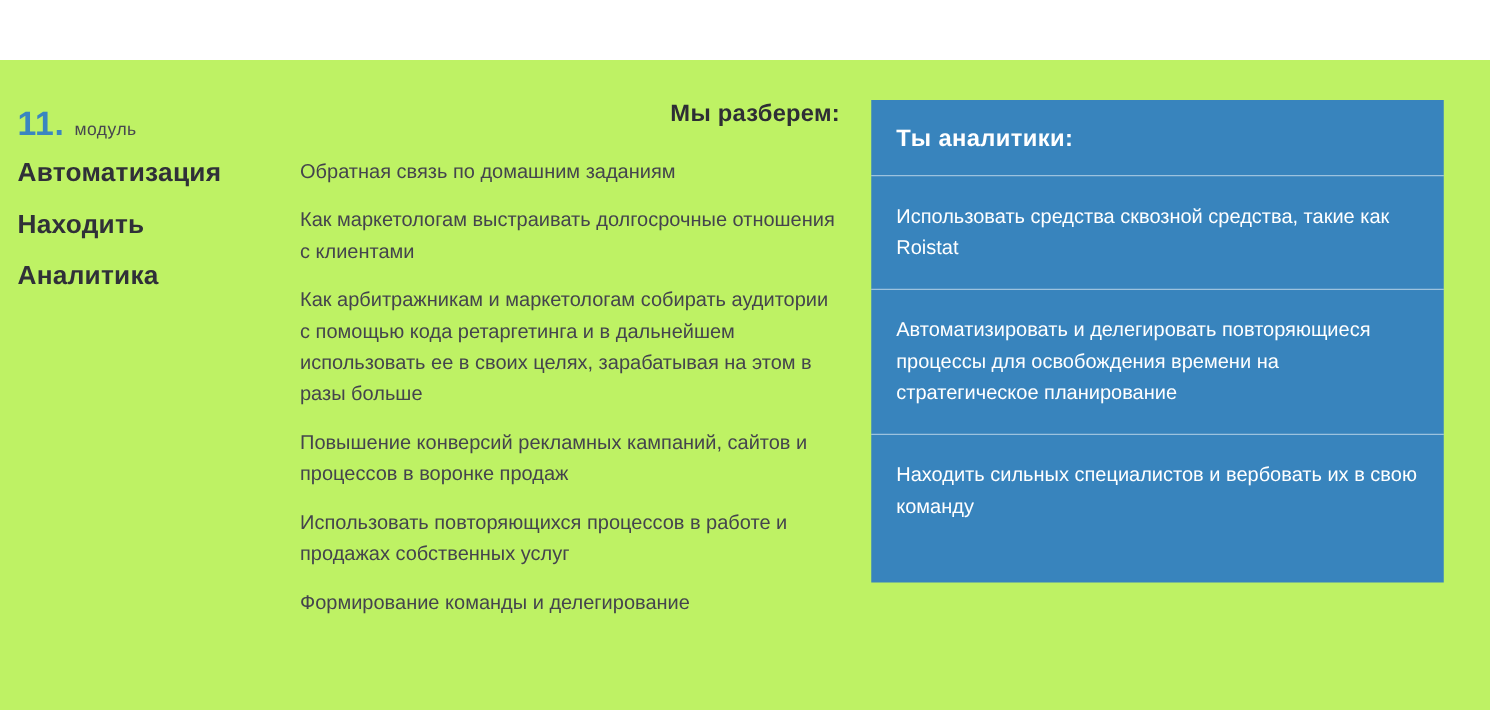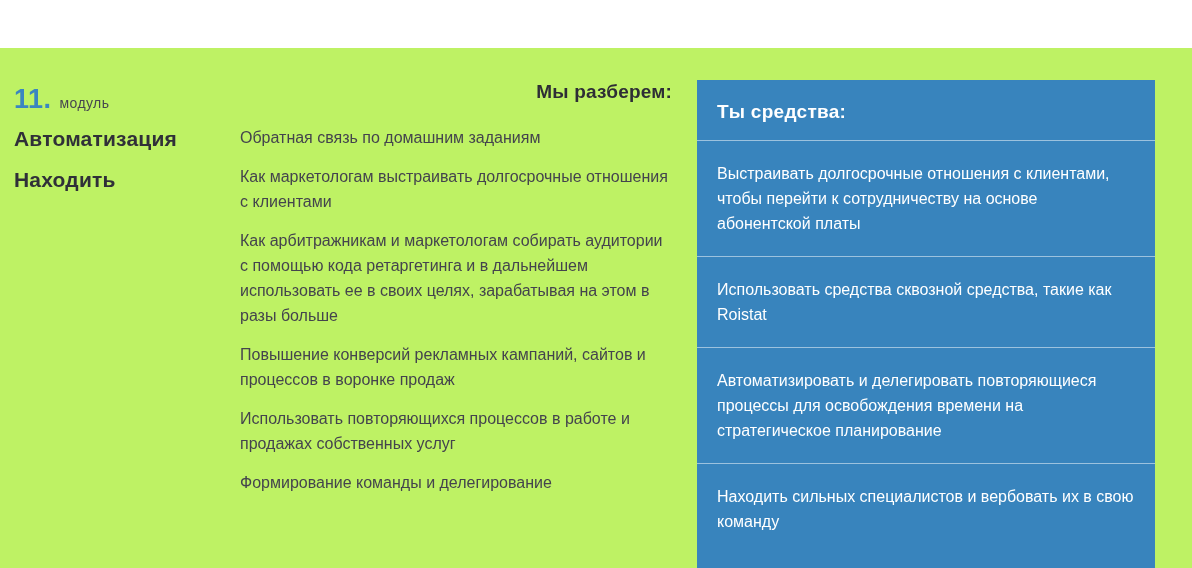--- a/index.html
+++ b/index.html
@@ -110,20 +110,21 @@
     <div class="module-line">
       <span class="module-number">11.</span>
       <span class="module-label">модуль</span>
     </div>
     <div>
 
         <div class="sidebar-item">Автоматизация</div>
 
         <div class="sidebar-item">Находить</div>
 
+        <div class="sidebar-item">Аналитика</div>
       </div>
   </div>
 
   <div class="middle-col">
     <h2 class="middle-heading">Мы разберем:</h2>
     <div>
 
         <p class="topic">Обратная связь по домашним заданиям</p>
 
         <p class="topic">Как маркетологам выстраивать долгосрочные отношения с клиентами</p>
@@ -135,25 +136,24 @@
 
         <p class="topic">Использовать повторяющихся процессов в работе и продажах собственных услуг</p>
 
 
         <p class="topic">Формирование команды и делегирование</p>
       </div>
   </div>
 
   <div class="learn-panel">
     <div class="learn-heading-wrap">
-      <h2 class="learn-heading">Ты средства:</h2>
+      <h2 class="learn-heading">Ты аналитики:</h2>
     </div>
     <div>
 
-        <div class="learn-item">Выстраивать долгосрочные отношения с клиентами, чтобы перейти к сотрудничеству на основе абонентской платы</div>
 
         <div class="learn-item">Использовать средства сквозной средства, такие как Roistat</div>
 
         <div class="learn-item">Автоматизировать и делегировать повторяющиеся процессы для освобождения времени на стратегическое планирование</div>
 
         <div class="learn-item">Находить сильных специалистов и вербовать их в свою команду</div>
       </div>
   </div>
 
 </div>

